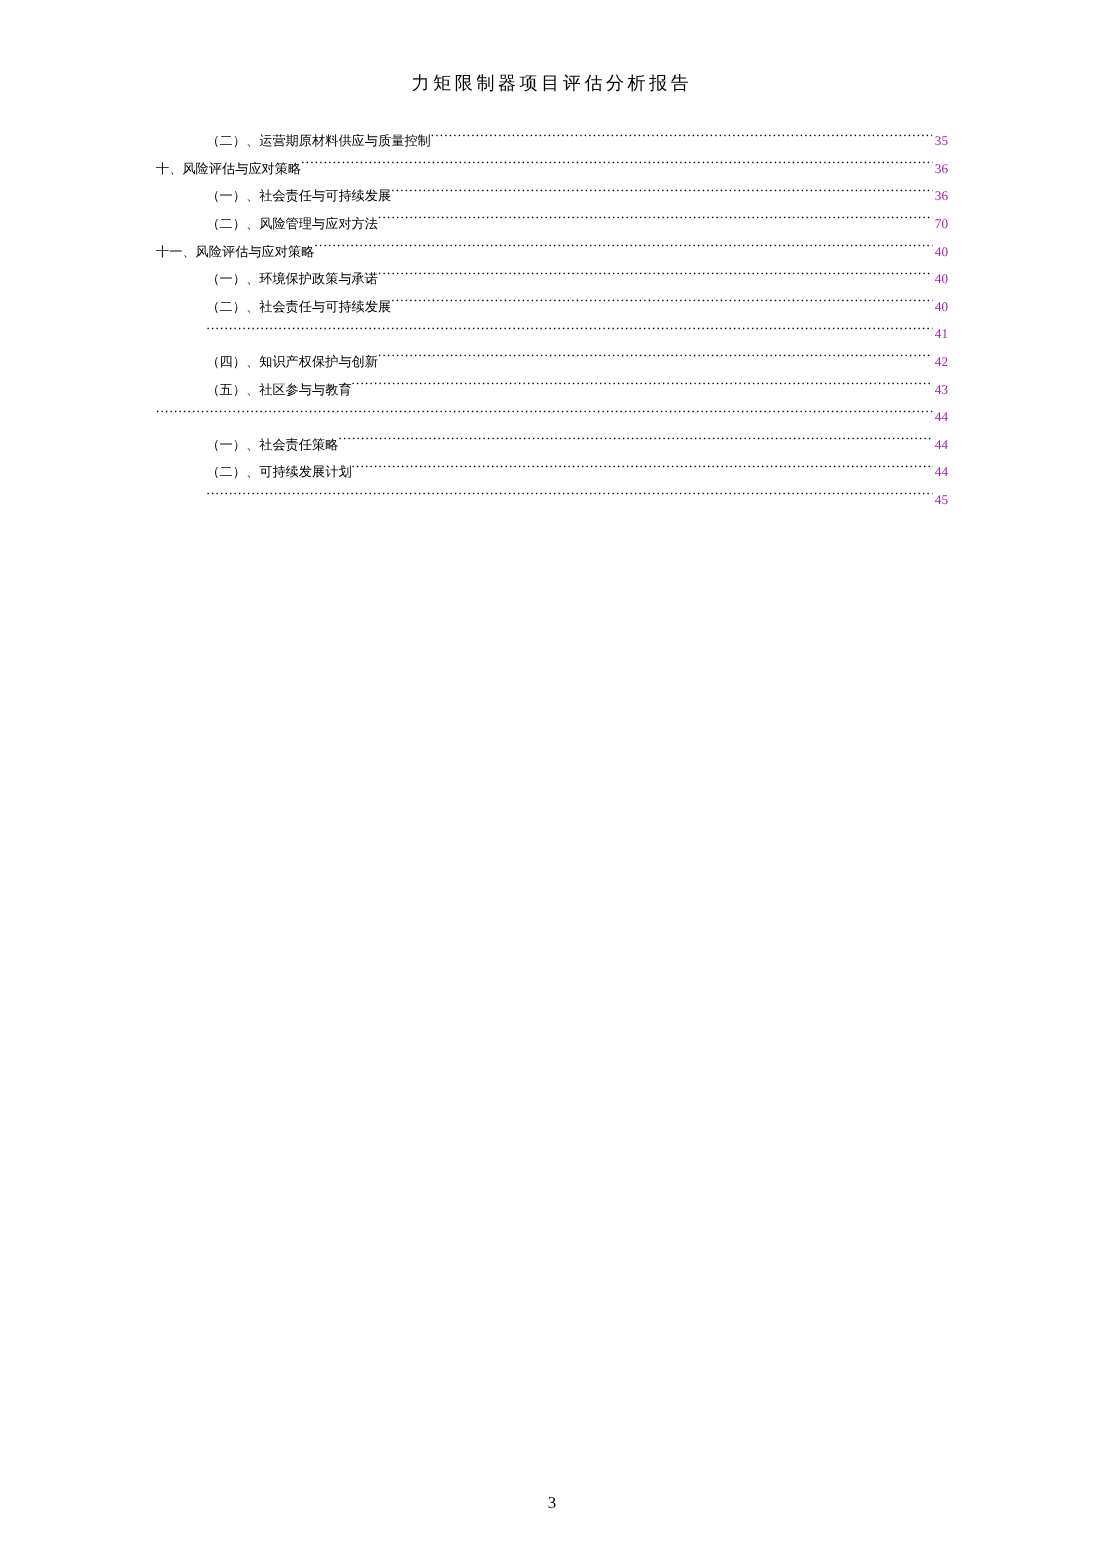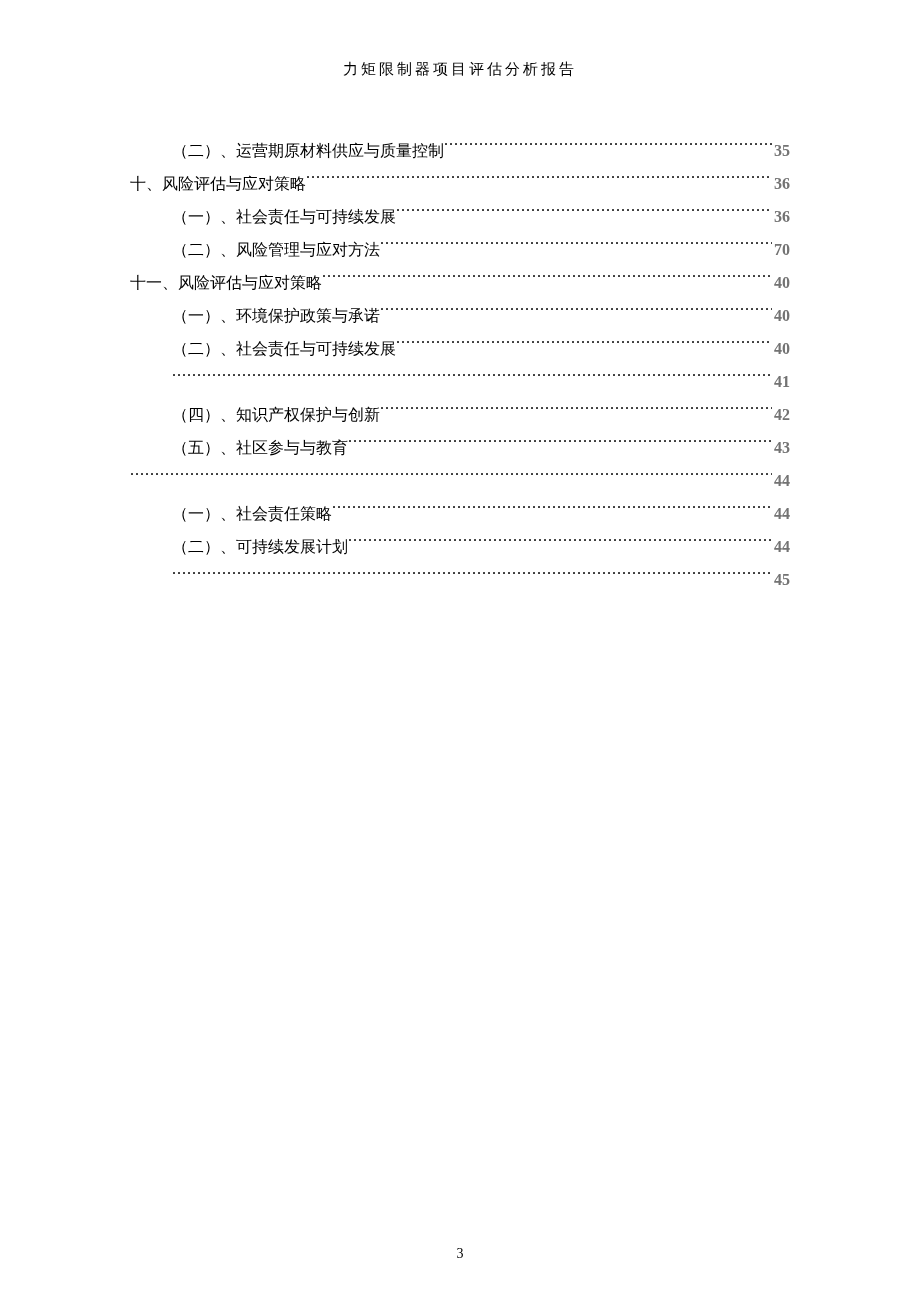--- a/index.html
+++ b/index.html
@@ -18,24 +18,24 @@
       width: 100%;
       height: 100%;
       padding: 60px 130px 40px 130px;
       position: relative;
     }
     .header {
       text-align: center;
       font-size: 15px;
       letter-spacing: 3px;
       color: #000;
-      margin-bottom: 56px;
+      margin-bottom: 28px;
     }
     .toc {
-      font-size: 16px;
+      font-size: 11px;
       line-height: 2.0;
     }
     .toc-entry {
       display: flex;
       align-items: baseline;
       white-space: nowrap;
       margin-bottom: 1px;
     }
     .toc-entry.level-1 {
       padding-left: 0;
@@ -56,23 +56,22 @@
       height: 1em;
     }
     .toc-dots::after {
       content: "....................................................................................................................................................................................................";
       position: absolute;
       left: 0;
       bottom: 0;
     }
     .toc-page {
       flex: 0 0 auto;
-      color: #737373;
+      color: #a21caf;
       padding-left: 2px;
-      font-weight: bold;
     }
     .page-number {
       position: absolute;
       bottom: 40px;
       left: 0;
       right: 0;
       text-align: center;
       font-size: 14px;
       color: #000;
     }

